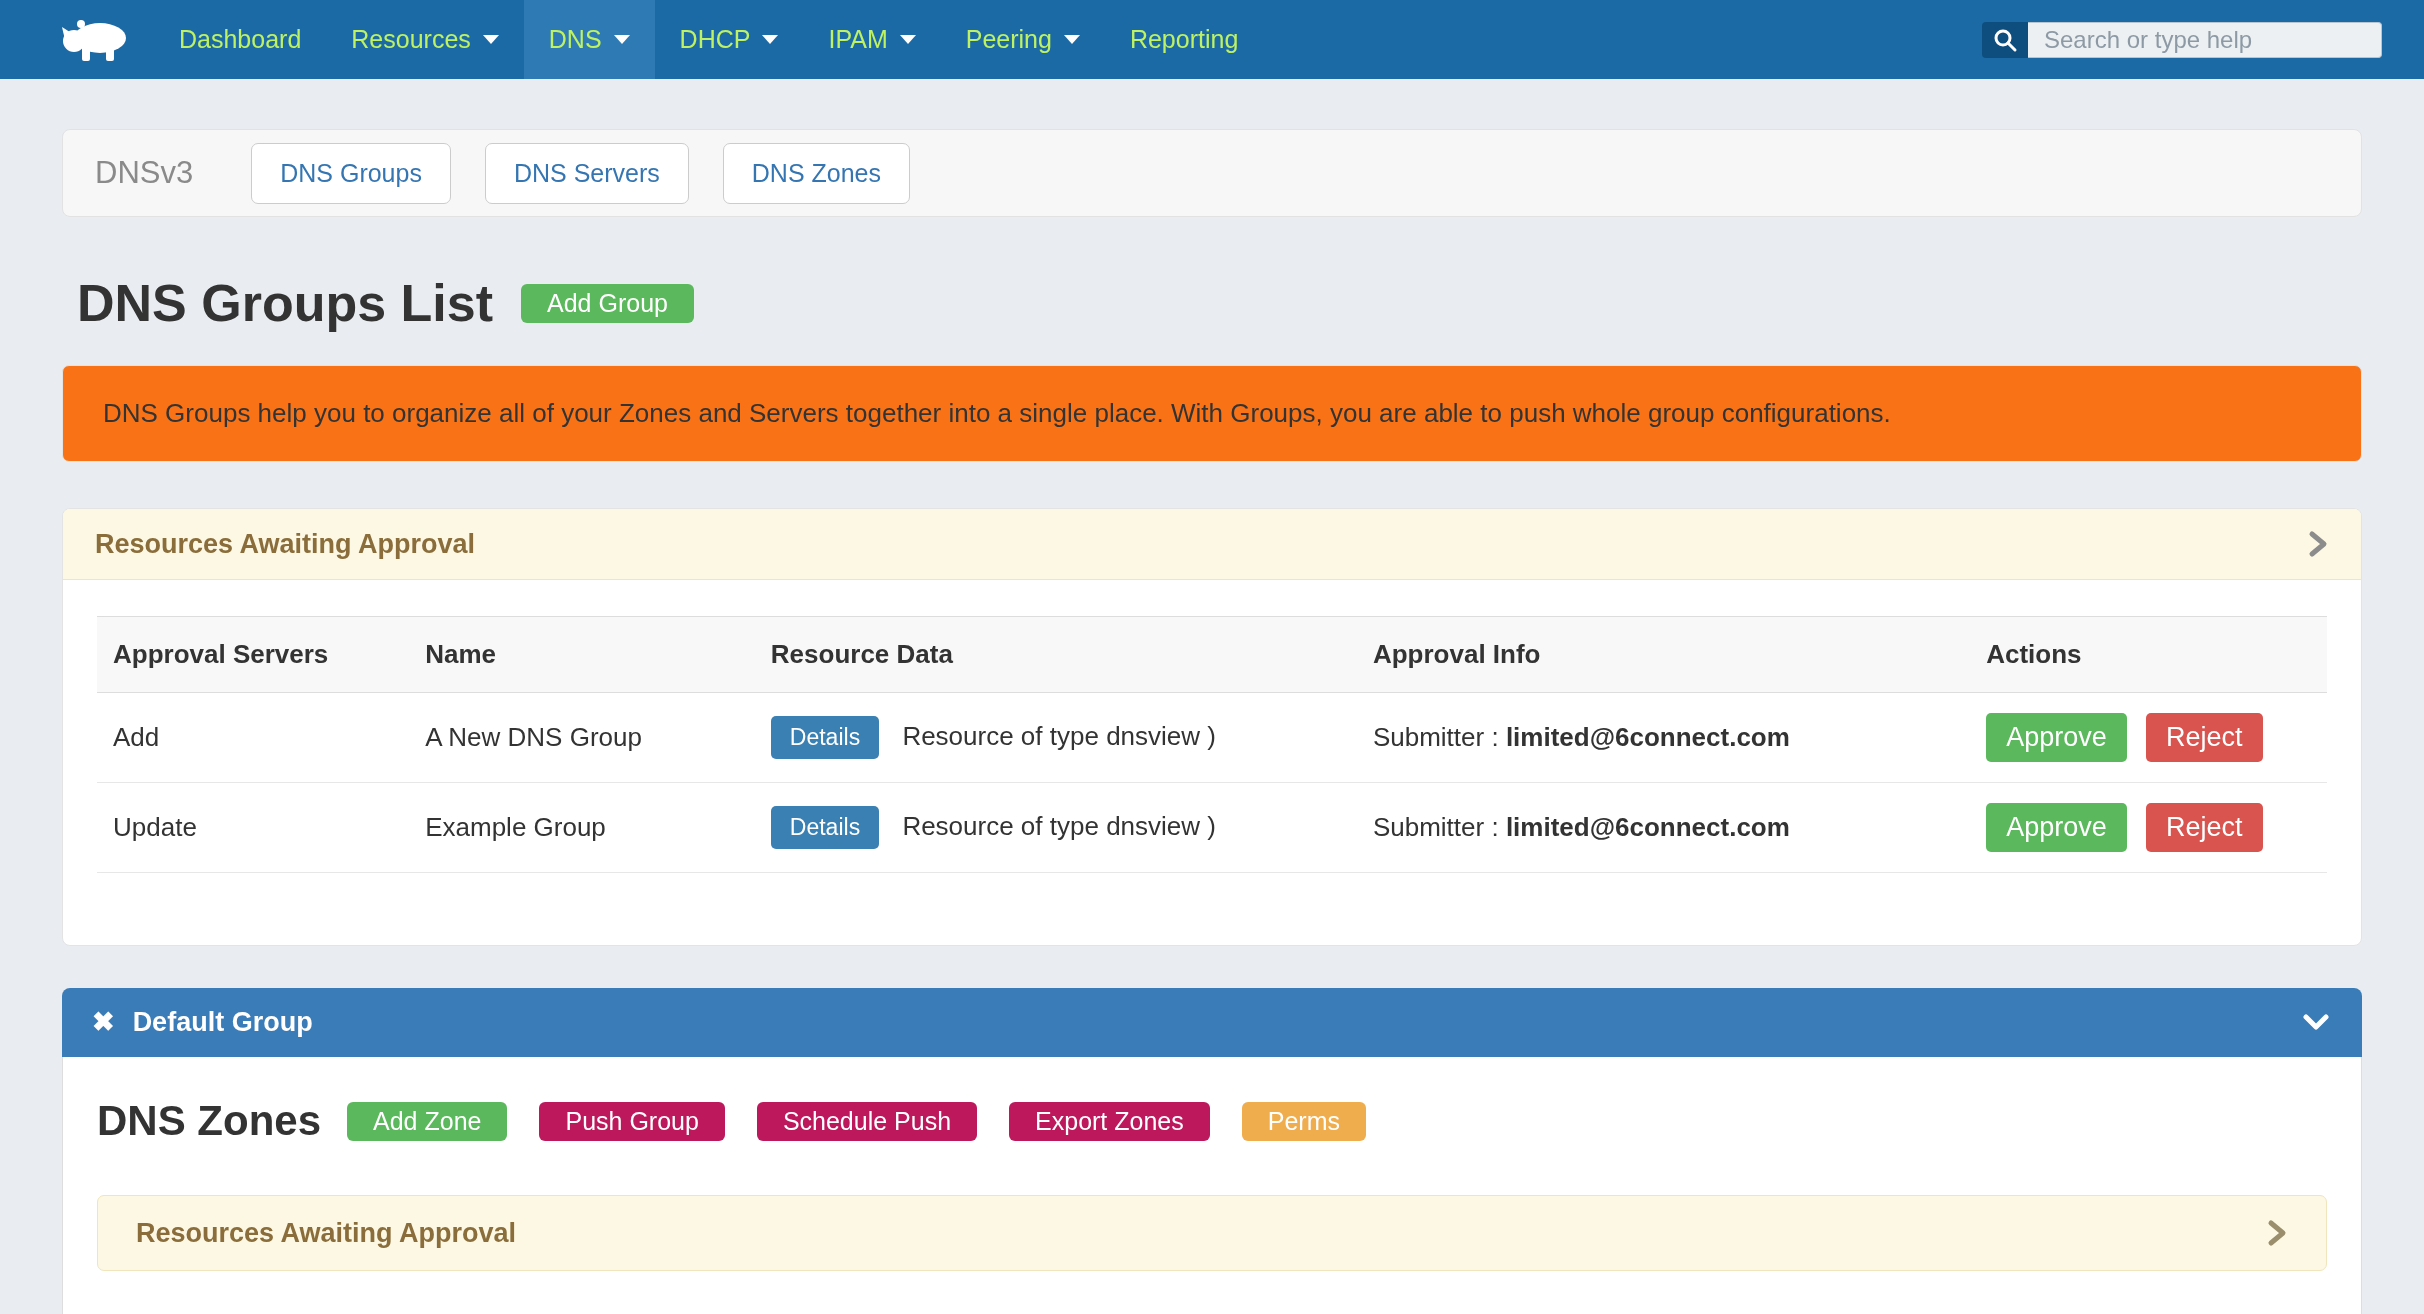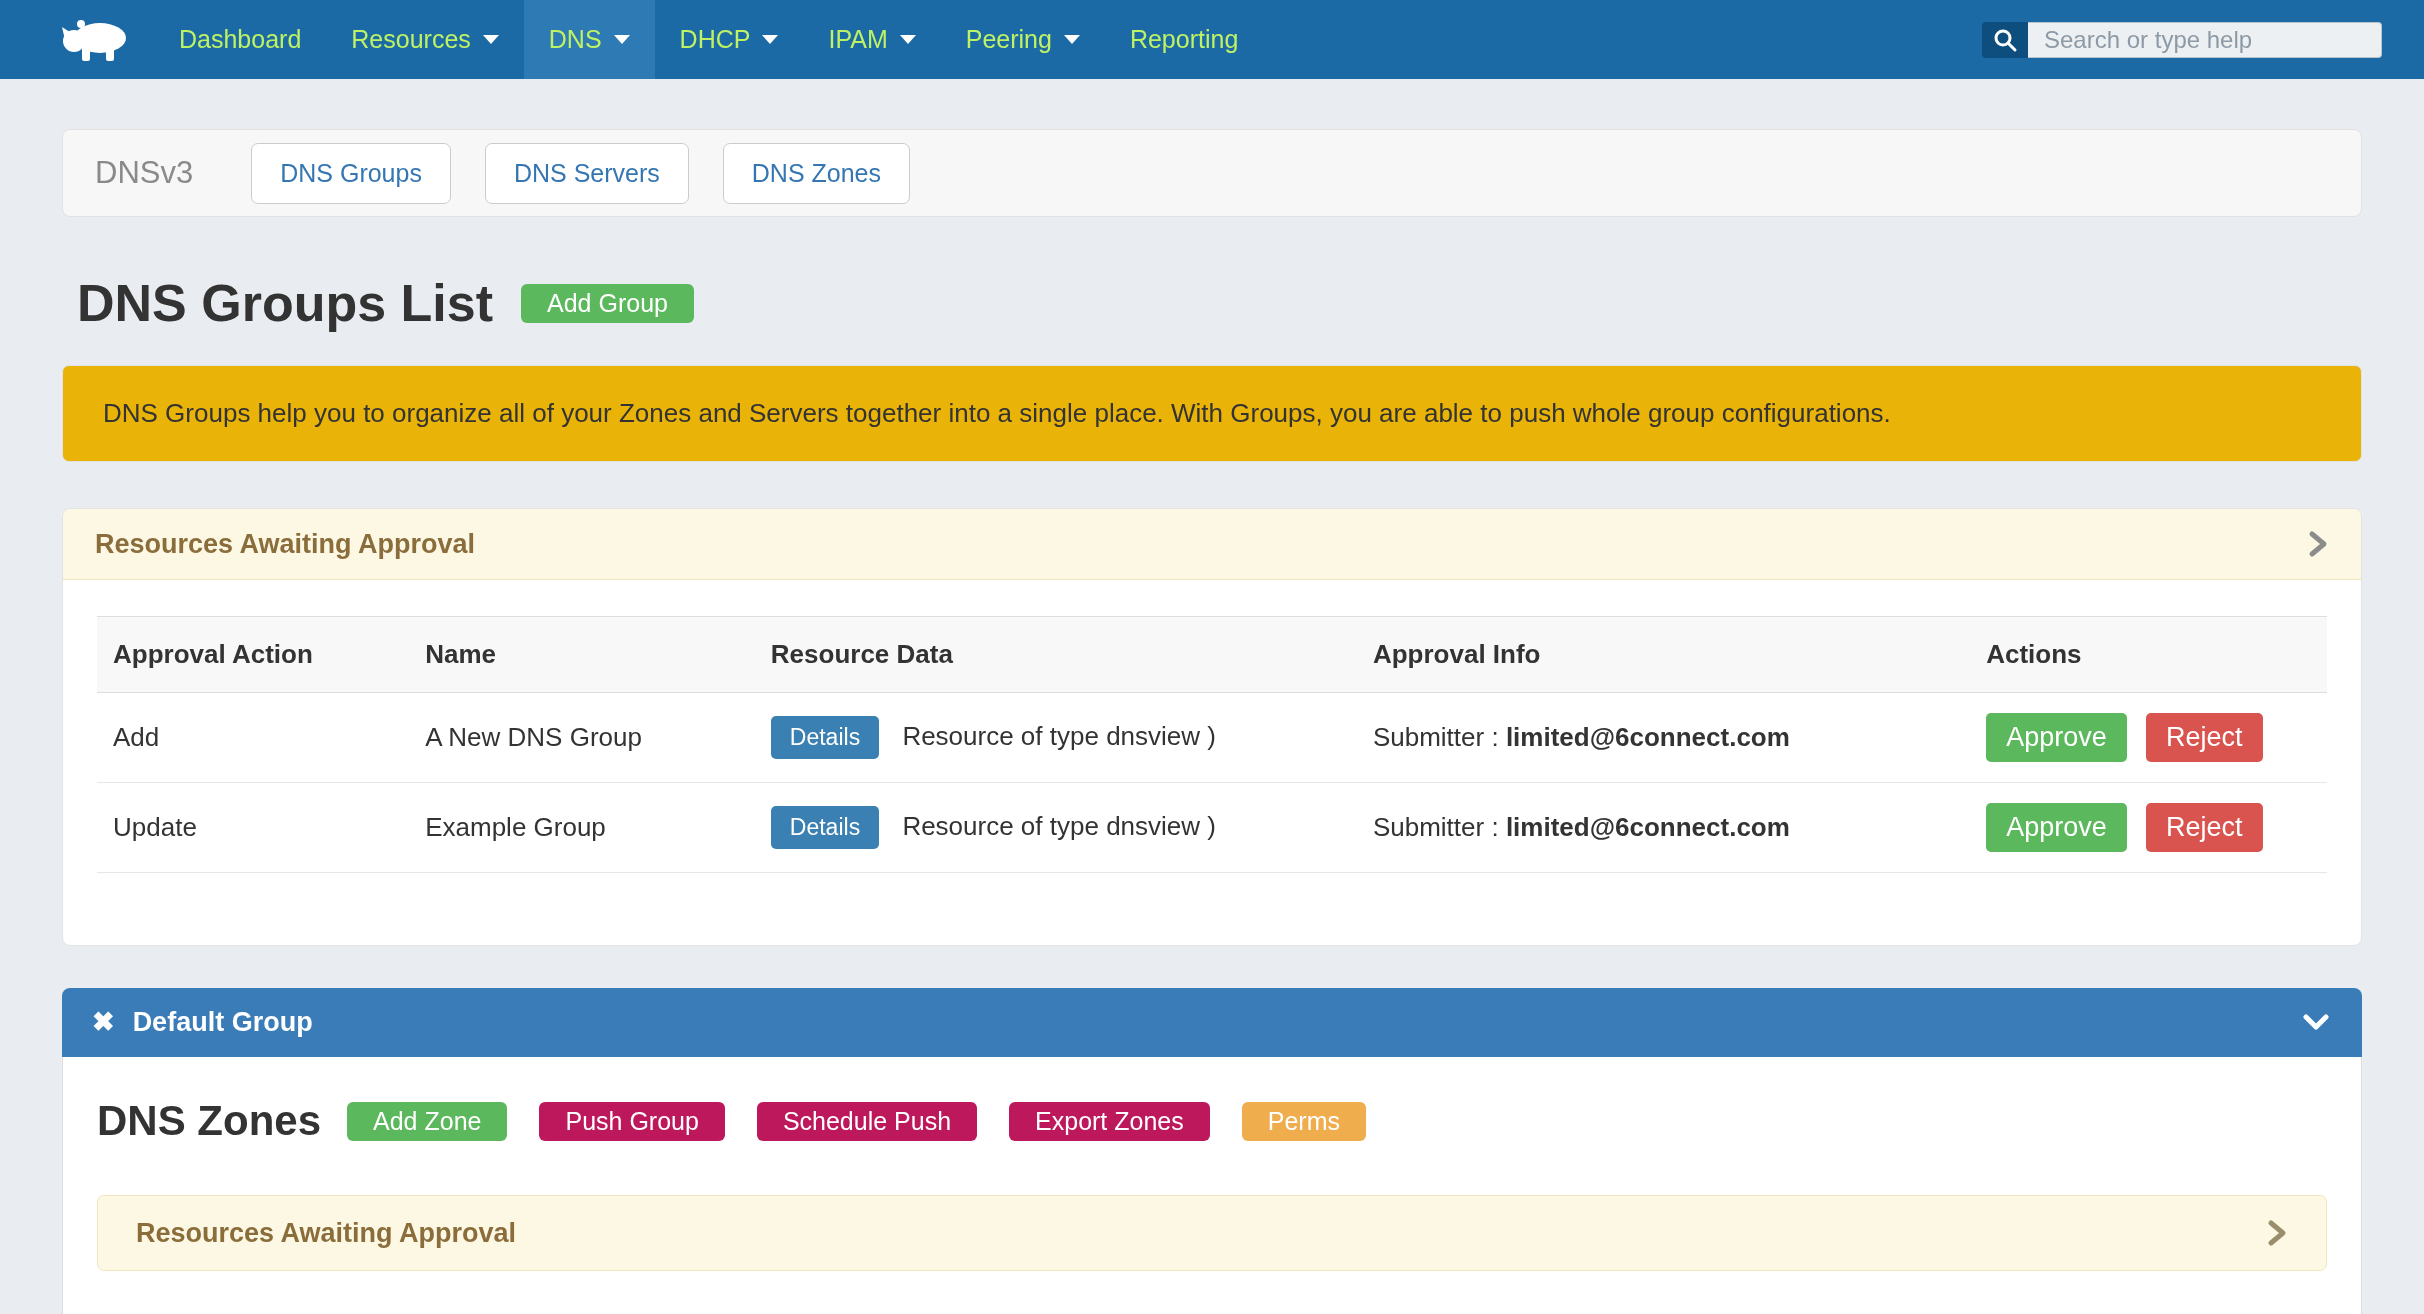--- a/index.html
+++ b/index.html
@@ -74,21 +74,21 @@
   .btn-blue   { background: #be185d; }
   .btn-orange { background: #f0ad4e; }
   .btn-red    { background: #d9534f; }
   .btn-sm { font-size: 27px; padding: 9px 20px; border-radius: 5px; }
   .btn-details { background: #3b80b2; font-size: 23px; padding: 8px 19px; border-radius: 5px; margin-right: 16px; }
   .add-group { margin-left: 28px; }
 
   
   .well {
     margin-top: 32px;
-    background: #eab308; border: 1px solid #e3e3e3; border-radius: 7px;
+    background: #f97316; border: 1px solid #e3e3e3; border-radius: 7px;
     padding: 32px 40px; font-size: 26px; color: #333;
   }
 
   
   .panel {
     margin-top: 46px;
     background: #fff; border: 1px solid #e3e3e3; border-radius: 8px;
   }
   .panel-header-warning {
     background: #fcf8e3; border-bottom: 1px solid #efe5c0;
@@ -219,21 +219,21 @@
       <span class="chev-right">
         <svg width="22" height="32" viewBox="0 0 22 32">
           <polyline points="5,6 17,16 5,26" fill="none" stroke="currentColor" stroke-width="5" stroke-linecap="round" stroke-linejoin="round"></polyline>
         </svg>
       </span>
     </div>
     <div class="panel-body">
       <table class="approval">
         <thead>
           <tr>
-            <th class="col-action">Approval Action</th>
+            <th class="col-action">Approval Servers</th>
             <th class="col-name">Name</th>
             <th class="col-resource">Resource Data</th>
             <th class="col-info">Approval Info</th>
             <th class="col-actions">Actions</th>
           </tr>
         </thead>
         <tbody>
           <tr>
             <td>Add</td>
             <td>A New DNS Group</td>

